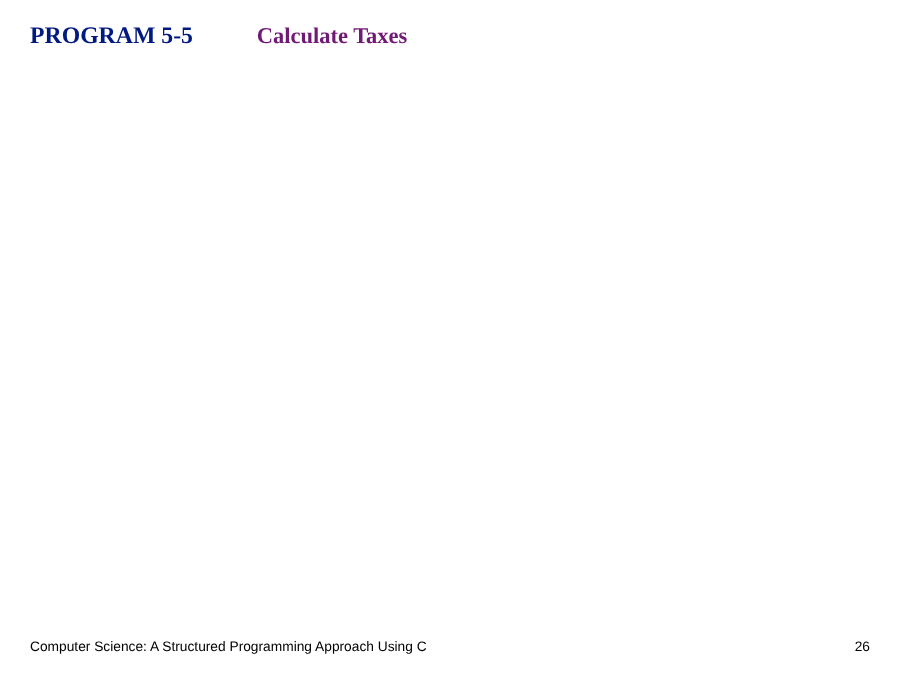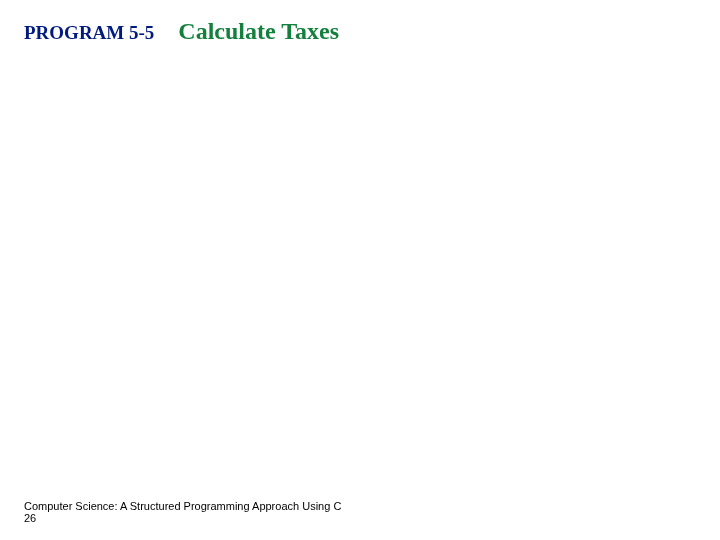--- a/index.html
+++ b/index.html
@@ -9,44 +9,44 @@
       background: #ffffff;
       font-family: "Times New Roman", Times, serif;
       position: relative;
     }
     .header {
       position: absolute;
       top: 18px;
       left: 24px;
       display: flex;
       align-items: baseline;
+      gap: 27px;
     }
     .program-label {
       color: #001a80;
       font-weight: bold;
       font-size: 19px;
       margin-right: 24px;
     }
     .program-title {
-      color: #15803d;
+      color: #701a75;
       font-weight: bold;
-      font-size: 24px;
+      font-size: 18px;
     }
     .footer {
       position: absolute;
       bottom: 16px;
       left: 24px;
       right: 24px;
       display: flex;
       justify-content: space-between;
       align-items: baseline;
       font-family: Arial, Helvetica, sans-serif;
       font-size: 11px;
       color: #000000;
-      flex-direction: column;
     }
   </style>
 </head>
 <body>
 
 <div class="header">
   <span class="program-label">PROGRAM 5-5</span>
   <span class="program-title">Calculate Taxes</span>
 </div>
 

